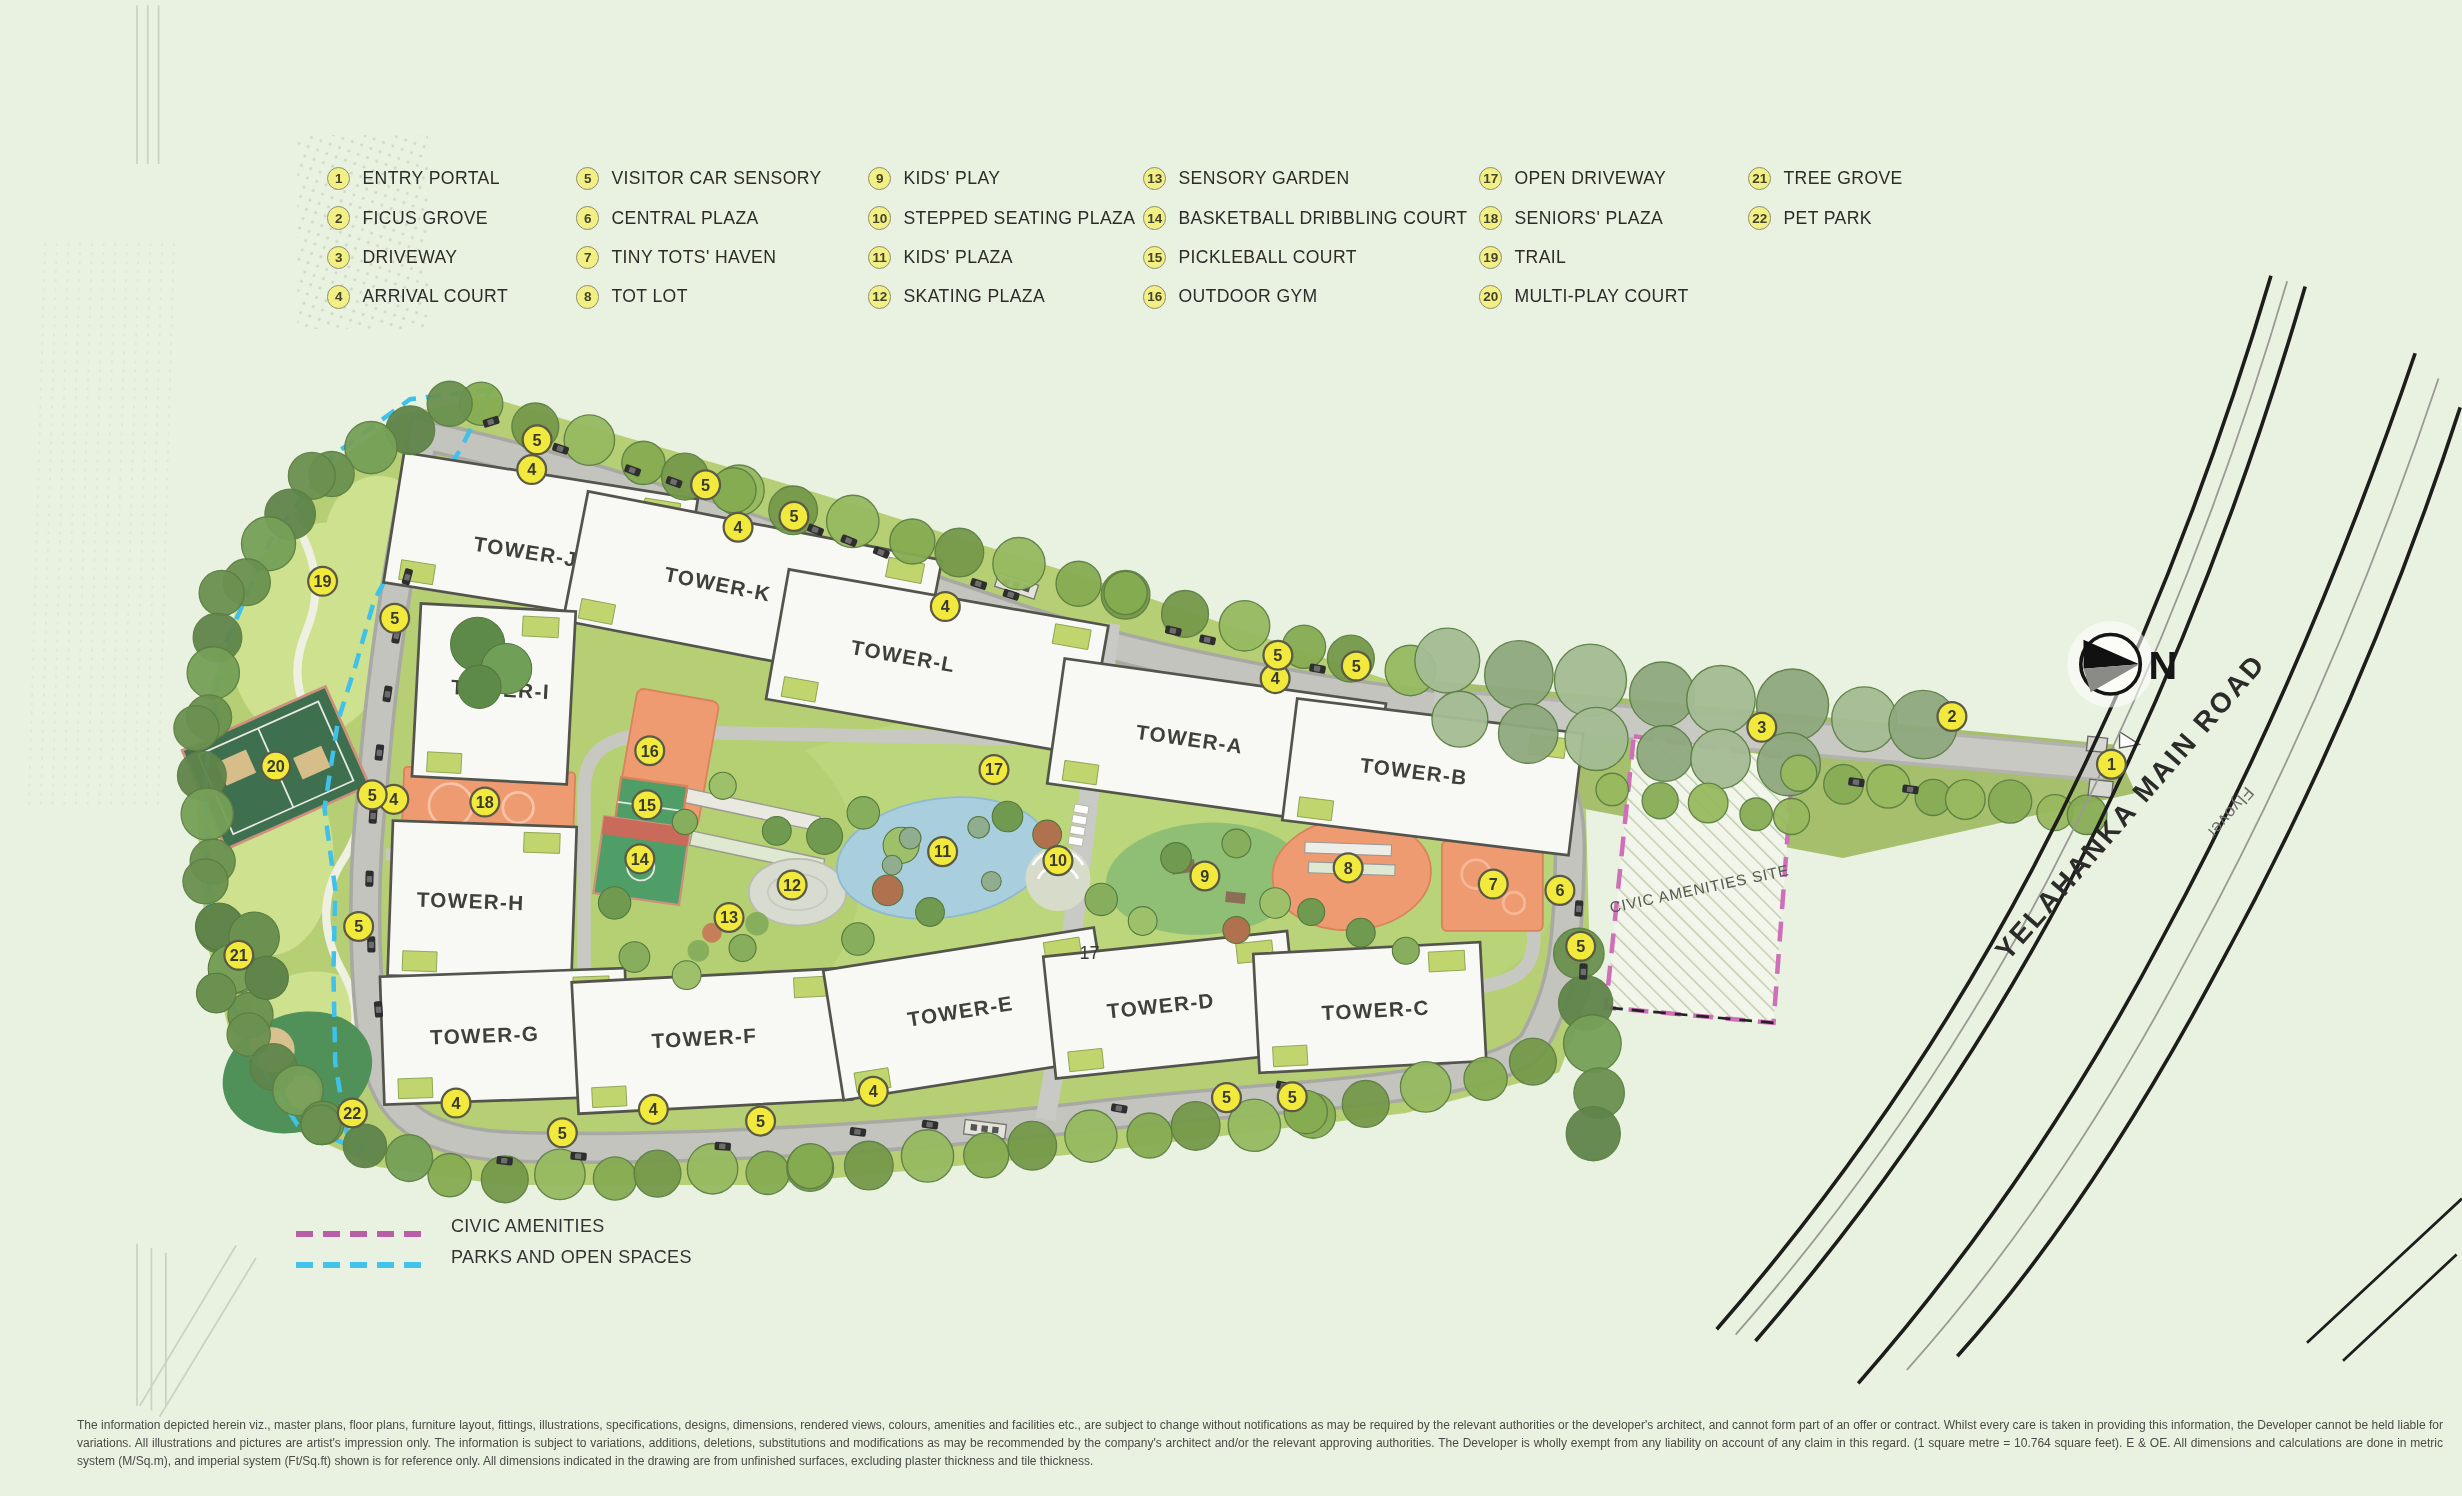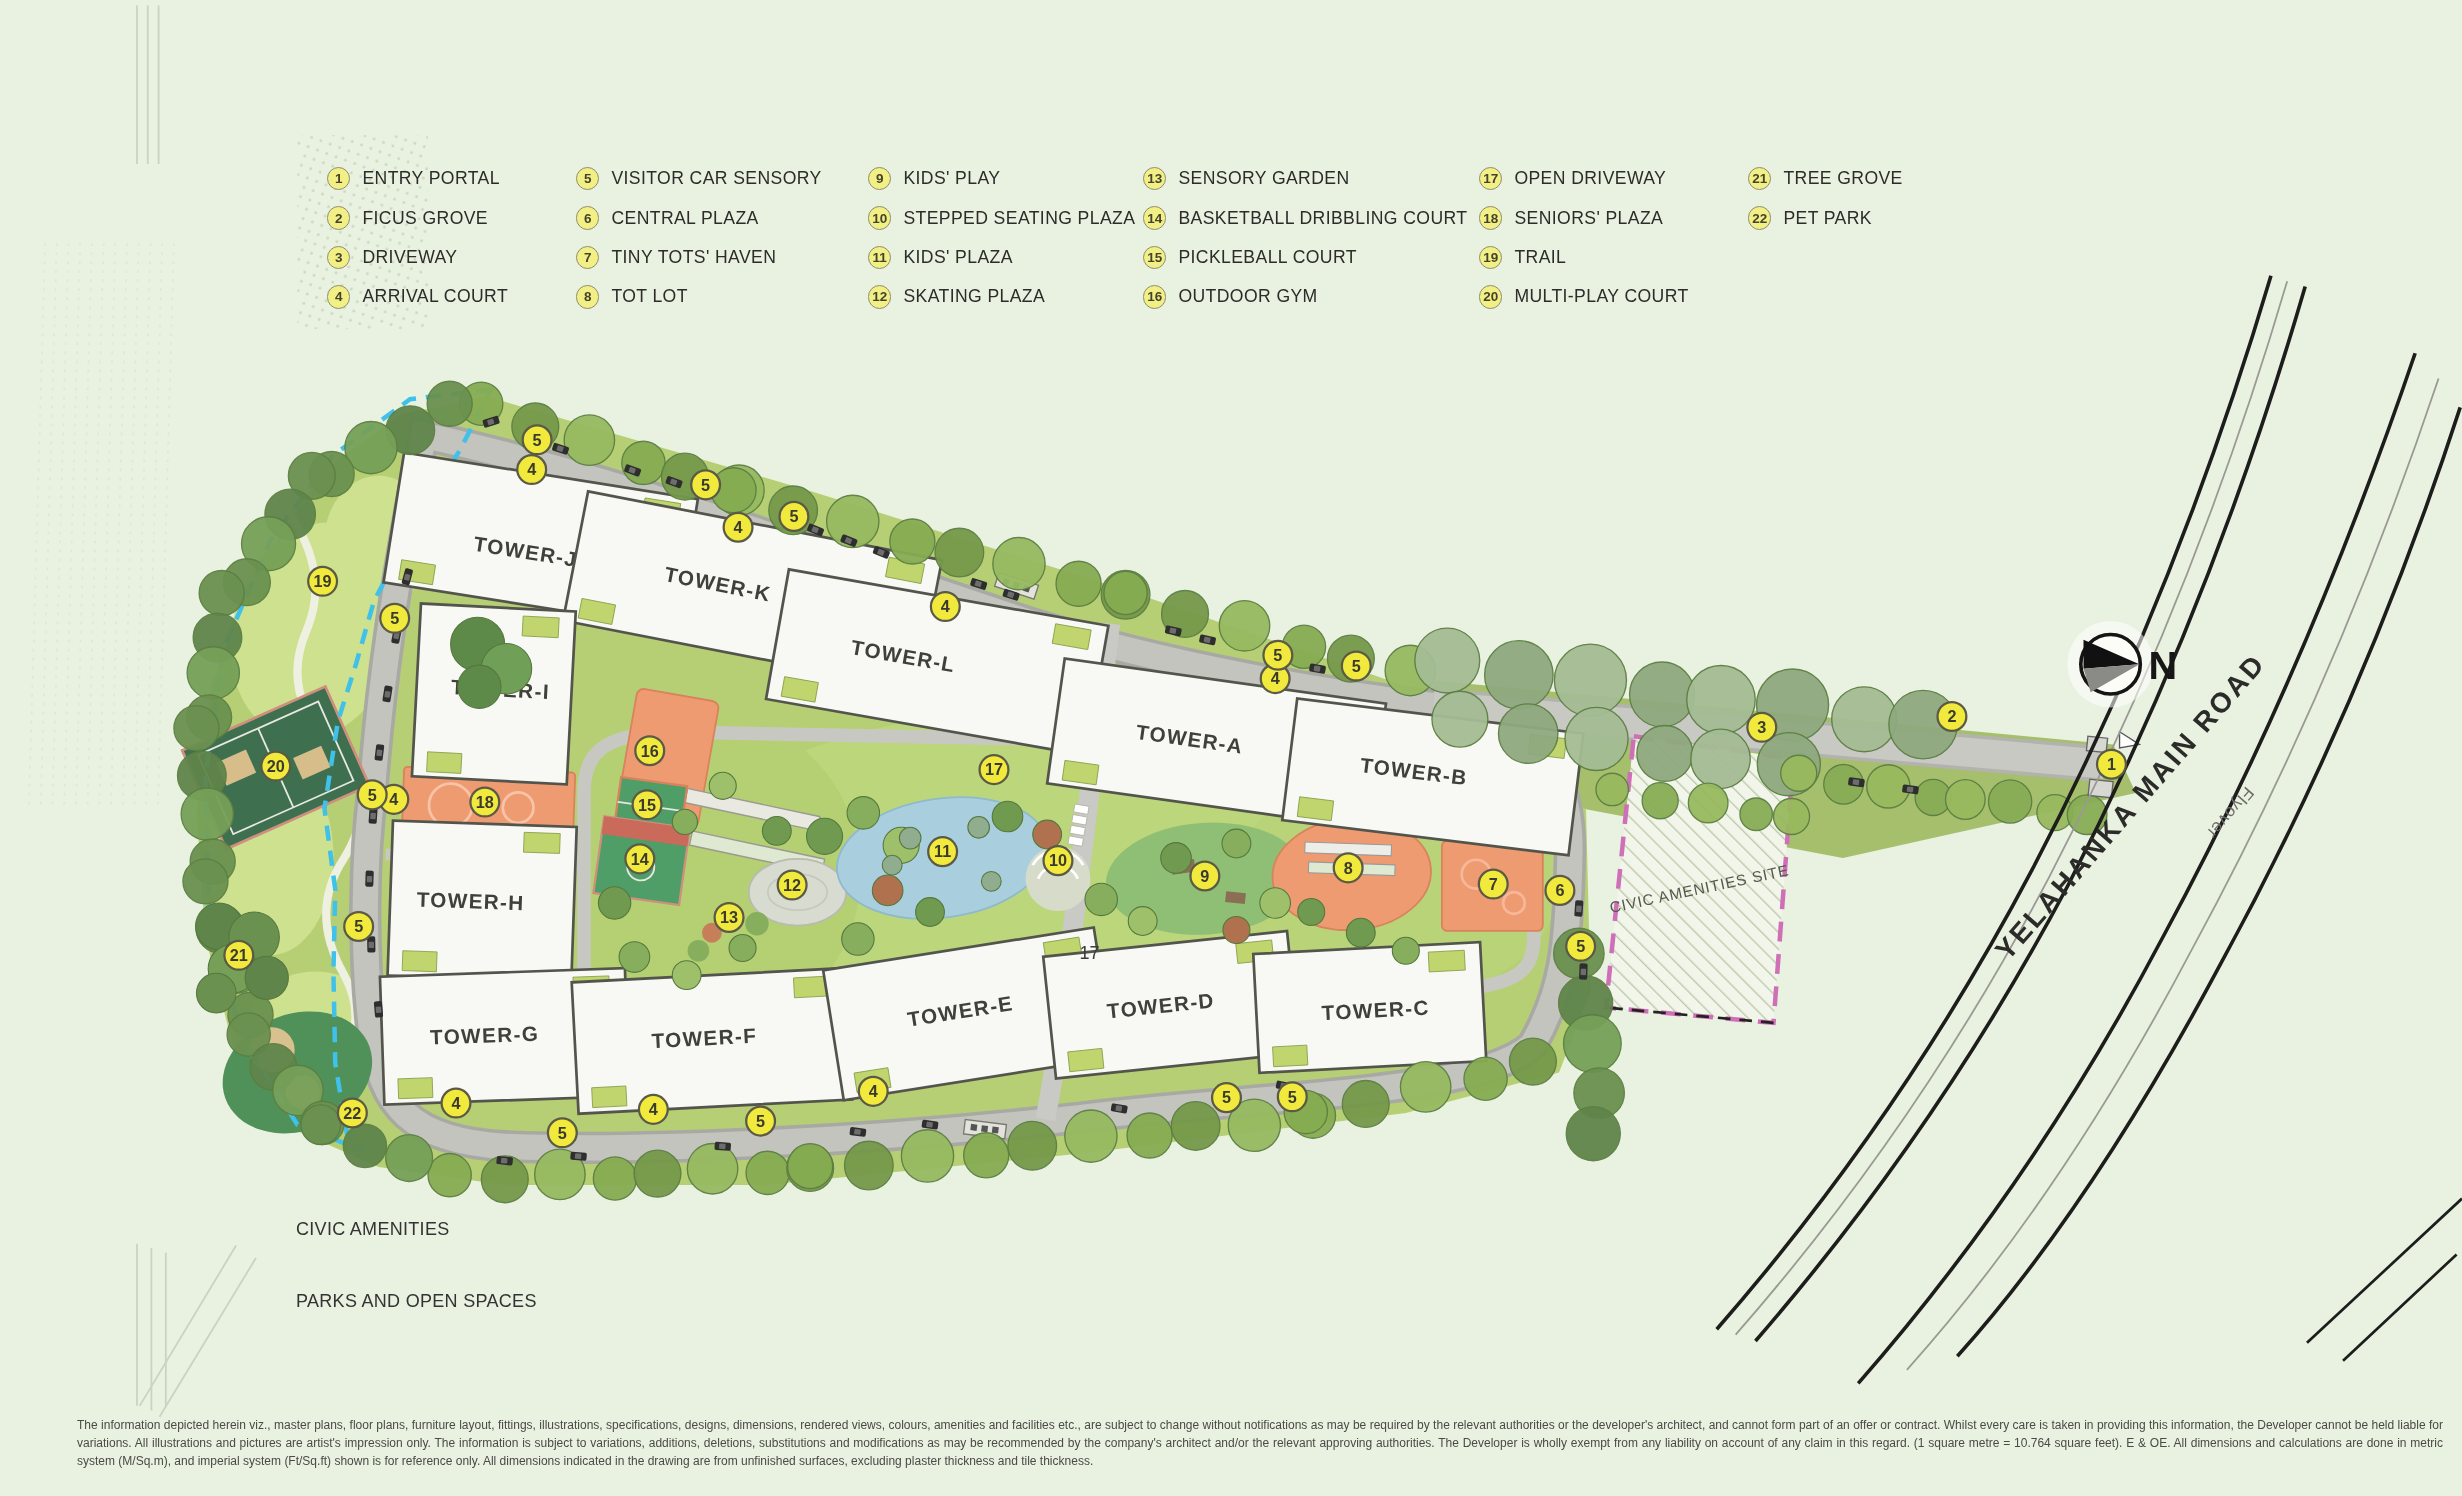--- a/index.html
+++ b/index.html
@@ -8,21 +8,21 @@
   svg.plan{position:absolute;left:0;top:0;}
   
   #legend{position:absolute;left:0;top:0;width:100%;height:342px;}
   .leg-col{position:absolute;top:167px;}
   .leg-item{display:flex;align-items:center;margin-bottom:16px;height:23.4px;}
   .leg-num{width:23.4px;height:23.4px;border-radius:50%;background:#f2ef85;border:1.8px solid #8d8d72;
            box-sizing:border-box;display:flex;align-items:center;justify-content:center;
            font-size:13.5px;font-weight:bold;color:#44442e;flex:0 0 23.4px;}
   .leg-label{margin-left:12px;font-size:17.6px;color:#2c2c2a;letter-spacing:0.4px;white-space:nowrap;}
   
-  .bnd-row{position:absolute;display:flex;align-items:flex-start;height:18px;flex-direction:column;}
+  .bnd-row{position:absolute;display:flex;align-items:flex-end;height:18px;}
   .bnd-swatch{width:135px;height:6.3px;margin-right:20px;}
   .bnd-civic{background:repeating-linear-gradient(90deg,#b95fa5 0 17px,rgba(0,0,0,0) 17px 27px);}
   .bnd-parks{background:repeating-linear-gradient(90deg,#44c3ea 0 17px,rgba(0,0,0,0) 17px 27px);}
   .bnd-label{font-size:18px;color:#333;letter-spacing:0.3px;}
   
   #disclaimer{position:absolute;left:77px;top:1416px;width:2366px;font-size:12px;line-height:18px;
               color:#4a4a48;text-align:justify;}
   
   .tower-label{font-family:"Liberation Sans",sans-serif;font-size:23px;font-weight:600;
                fill:#3f403a;letter-spacing:1.5px;text-anchor:middle;}
@@ -849,21 +849,21 @@
           <div class="leg-num">22</div>
           <div class="leg-label">PET PARK</div>
         </div>
       </div>
     </div>
 
 <div class="bnd-row" style="left:296px;top:1219px;">
   <div class="bnd-swatch bnd-civic"></div>
   <div class="bnd-label">CIVIC AMENITIES</div>
 </div>
-<div class="bnd-row" style="left:296px;top:1250px;gap:41px;">
+<div class="bnd-row" style="left:296px;top:1250px;">
   <div class="bnd-swatch bnd-parks"></div>
   <div class="bnd-label">PARKS AND OPEN SPACES</div>
 </div>
 
 <div id="disclaimer">The information depicted herein viz., master plans, floor plans, furniture layout, fittings, illustrations, specifications, designs, dimensions, rendered views, colours, amenities and facilities etc., are subject to change without notifications as may be required by the relevant authorities or the developer's architect, and cannot form part of an offer or contract. Whilst every care is taken in providing this information, the Developer cannot be held liable for variations. All illustrations and pictures are artist's impression only. The information is subject to variations, additions, deletions, substitutions and modifications as may be recommended by the company's architect and/or the relevant approving authorities. The Developer is wholly exempt from any liability on account of any claim in this regard. (1 square metre = 10.764 square feet). E &amp; OE.  All dimensions and calculations are done in metric system (M/Sq.m), and imperial system (Ft/Sq.ft) shown is for reference only. All dimensions indicated in the drawing are from unfinished surfaces, excluding plaster thickness and tile thickness.</div>
 
 </div>
 
 
 </body></html>

